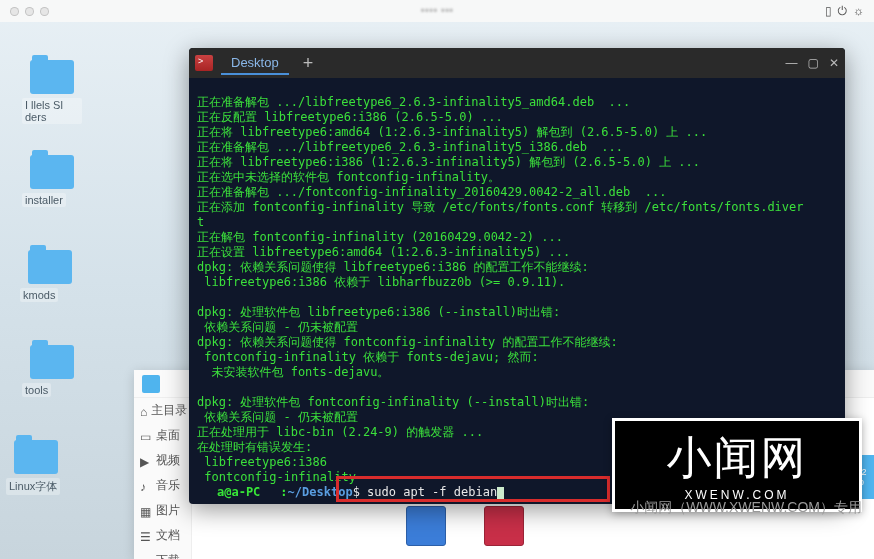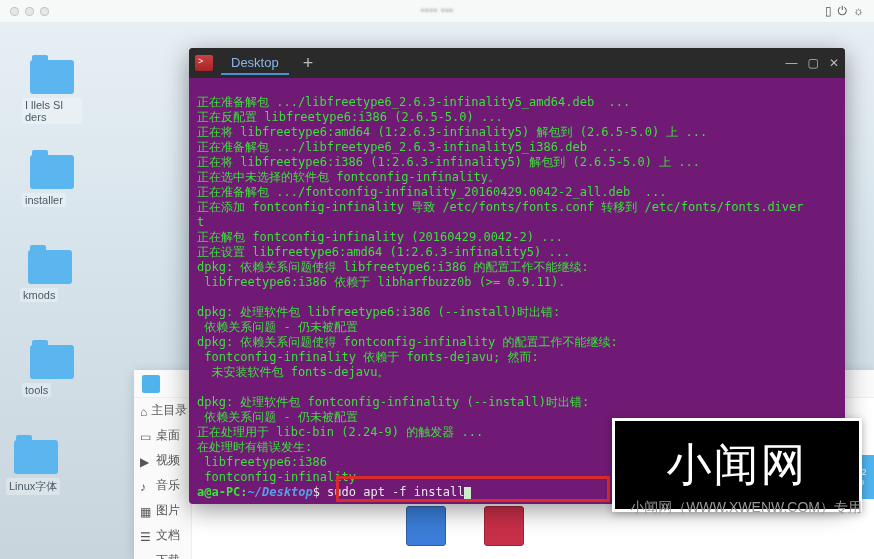--- a/index.html
+++ b/index.html
@@ -30,31 +30,31 @@
 .fm-icons { position:absolute; bottom: 10px; left: 210px; display:flex; gap: 30px; }
 .fm-icon { width:48px; text-align:center; font-size:10px; color:#666; }
 .fm-icon .sq { width:40px; height:40px; margin: 0 auto 3px; border-radius:3px; }
 .fm-icon .blue { background:#3b7dd8; border:1px solid #2c5fa8; }
 .fm-icon .red { background:#c82f48; border:1px solid #9b2437; }
 
 
 .side-badge { position:absolute; right:0; top:455px; width:30px; height:44px; background:#4fb4ee; border-radius: 6px 0 0 6px; color:#fff; font-size:9px; display:flex; flex-direction:column; align-items:center; justify-content:center; }
 
 
-.terminal { position: absolute; left: 189px; top: 48px; width: 656px; height: 456px; background: #701a75; border-radius: 4px; box-shadow: 0 6px 24px rgba(0,0,0,0.4); display:flex; flex-direction:column;justify-content:flex-end; }
+.terminal { position: absolute; left: 189px; top: 48px; width: 656px; height: 456px; background: #0f172a; border-radius: 4px; box-shadow: 0 6px 24px rgba(0,0,0,0.4); display:flex; flex-direction:column;justify-content:flex-end; }
 .term-tabbar { height: 30px; background: #2a2a2a; display:flex; align-items:center; padding: 0 6px; border-radius: 4px 4px 0 0; }
 .term-tabbar .term-icon { width:18px; height:16px; background: linear-gradient(#c94141,#a82424); border-radius:2px; margin-right:8px; position:relative; }
 .term-tabbar .term-icon::after { content:'>'; color:#fff; font-size:9px; position:absolute; left:3px; top:1px; }
 .term-tabbar .tab { color:#8ab7e8; font-size:13px; padding: 3px 10px; border-bottom:2px solid #4a90d9; }
 .term-tabbar .plus { color:#bbb; font-size:18px; margin-left:14px; cursor:pointer; }
 .term-tabbar .spacer { flex:1; }
 .term-tabbar .winbtn { color:#bbb; font-size:12px; margin-left:10px; cursor:pointer; }
 .term-body { flex:1; padding: 17px 8px; font-family: "DejaVu Sans Mono","Menlo","Consolas",monospace; font-size: 12px; line-height: 15px; color: #3be03b; overflow:hidden; white-space: pre; }
-.term-body .prompt-user { color:#37e537; font-weight:bold; }
-.term-body .prompt-path { color:#5a9ee0; font-weight:bold;font-style:italic; }
+.term-body .prompt-user { color:#37e537; font-weight:bold;margin-left:20px; }
+.term-body .prompt-path { color:#5a9ee0; font-weight:bold; }
 .term-body .cmd { color:#e8e8e8; }
 .term-body .cursor { display:inline-block; width:7px; height:12px; background:#cdebcd; vertical-align: text-bottom; }
 .cmd-highlight { position:absolute; border:3px solid #d82c2c; pointer-events:none; }
 
 
 .watermark { position:absolute; right:12px; top:418px; width:250px; height:94px; background:#000; border:3px solid #fff; color:#fff; text-align:center; display:flex; flex-direction:column; justify-content:center; box-shadow:0 2px 8px rgba(0,0,0,0.3); }
 .watermark .big { font-size:45px; font-weight:normal; letter-spacing:2px; }
 .watermark .small { font-size:12px; letter-spacing:3px; }
 .watermark-footer { position:absolute; right:12px; bottom:42px; font-size:14px; color:#999; }
 </style>
@@ -180,21 +180,22 @@
 dpkg: 依赖关系问题使得 fontconfig-infinality 的配置工作不能继续:
  fontconfig-infinality 依赖于 fonts-dejavu; 然而:
   未安装软件包 fonts-dejavu。
 
 dpkg: 处理软件包 fontconfig-infinality (--install)时出错:
  依赖关系问题 - 仍未被配置
 正在处理用于 libc-bin (2.24-9) 的触发器 ...
 在处理时有错误发生:
  libfreetype6:i386
  fontconfig-infinality
-</span><span class="prompt-user">a@a-PC</span><span class="prompt-user">:</span><span class="prompt-path">~/Desktop</span><span class="cmd">$</span> <span class="cmd">sudo apt -f install</span><span class="cursor"></span></div>
+</span><span class="prompt-user">a@a-PC</span><span class="prompt-user">:</span><span class="prompt-path">~/Desktop</span><span class="cmd">$</span> <span class="cmd">sudo apt -f debian</span><span class="cursor"></span></div>
 </div>
 
 <div class="cmd-highlight" style="left:336px; top:476px; width:274px; height:26px;"></div>
 
 <div class="watermark">
   <div class="big">小闻网</div>
+  <div class="small">XWENW.COM</div>
 </div>
 <div class="watermark-footer">小闻网（WWW.XWENW.COM）专用</div>
 
 </body></html>

